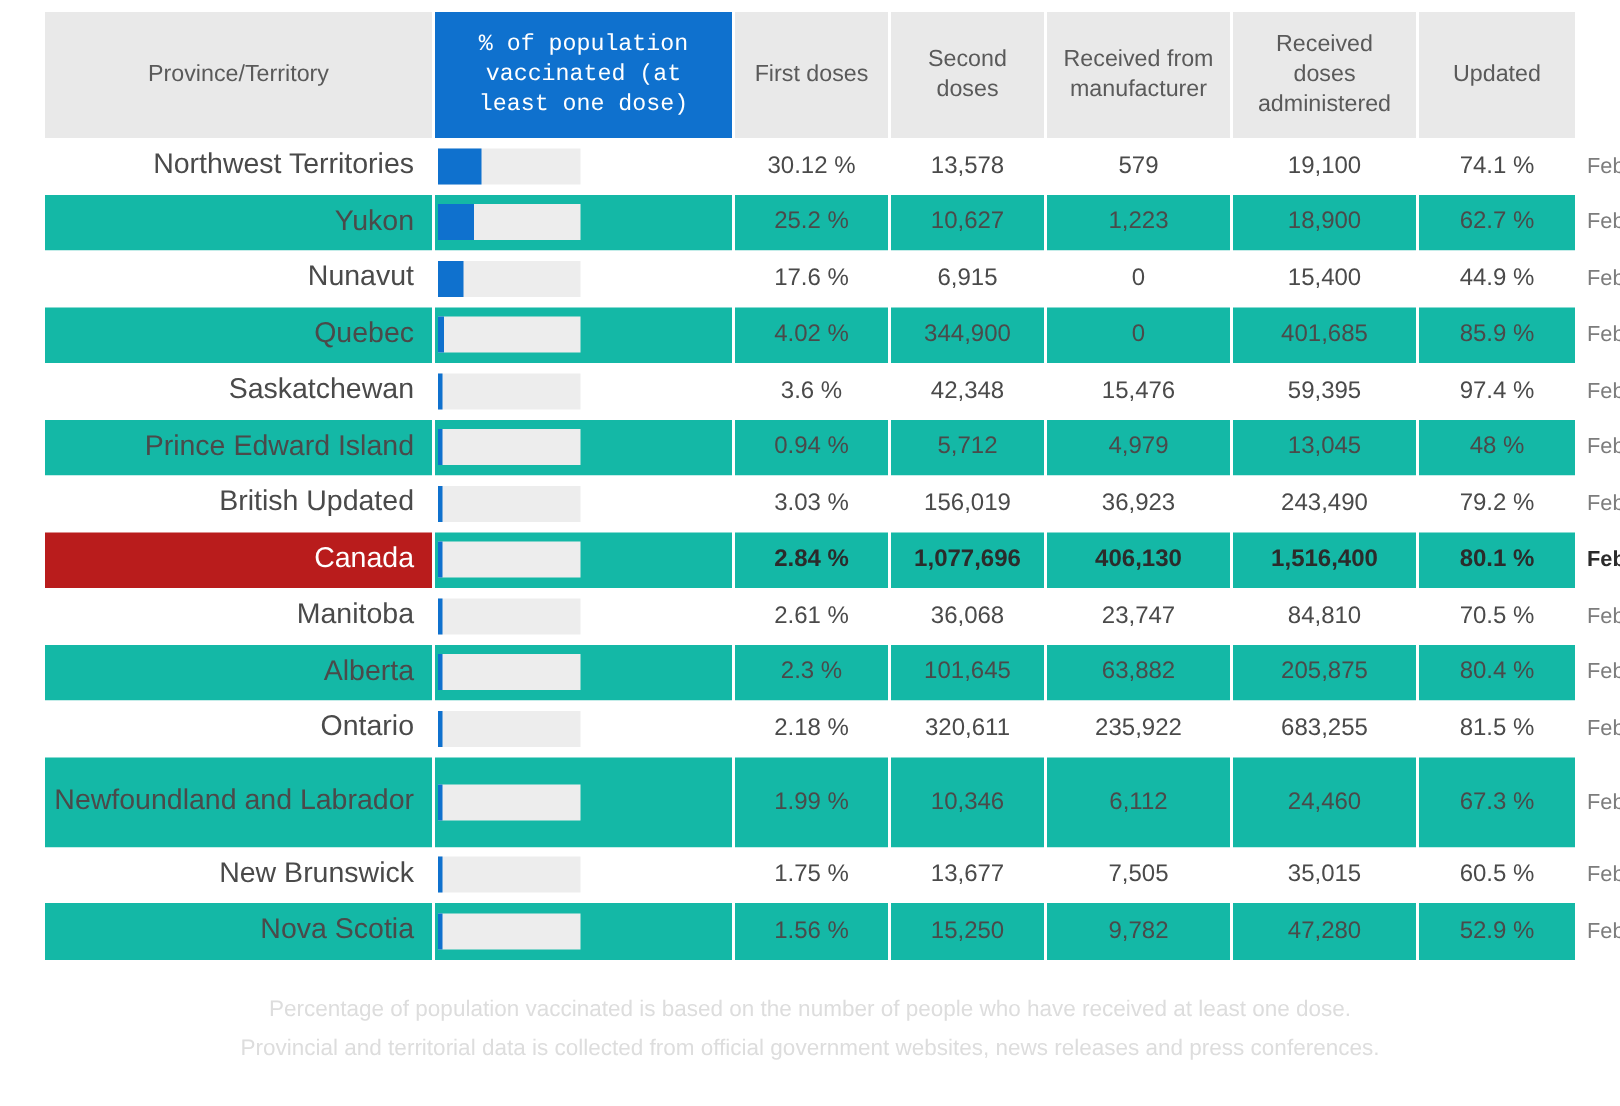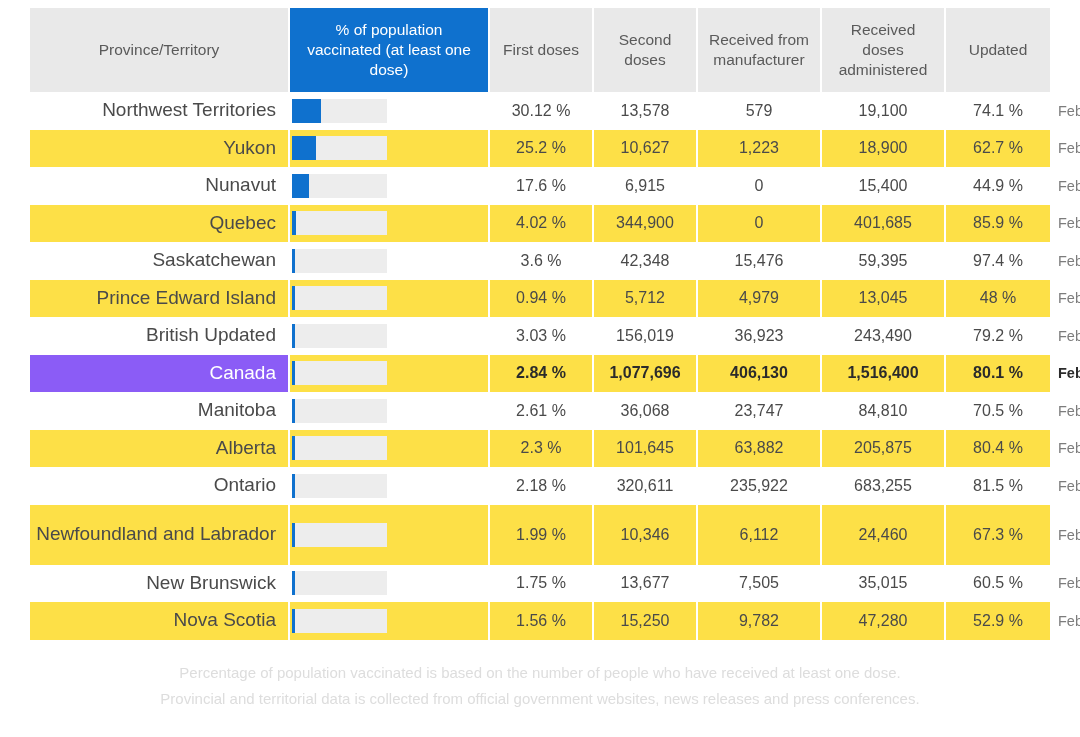--- a/index.html
+++ b/index.html
@@ -44,36 +44,37 @@
     text-align: center;
     vertical-align: middle;
     height: 84px;
     padding: 4px 6px;
     border: 0;
   }
   thead th.hl {
     background: #0f71ce;
     color: #ffffff;
     padding: 4px 10px;
+    font-family: Liberation Mono, monospace;
   }
   thead th.h-name { padding: 4px 12px; }
 
   tbody td {
     background: #ffffff;
     color: #4a4a4a;
     font-size: 16px;
     font-weight: 400;
     text-align: center;
     vertical-align: middle;
     height: 37.5px;
     padding: 2px 6px;
     border: 0;
     white-space: nowrap;
   }
-  tbody tr.alt td { background: #fde047; }
+  tbody tr.alt td { background: #14b8a6; }
 
   td.name-cell {
     text-align: right;
     padding-right: 12px;
     color: #4a4a4a;
     font-size: 19px;
     white-space: normal;
     line-height: 1.2;
   }
   td.bar-cell { padding: 0 4px 0 2px; }
@@ -91,21 +92,21 @@
     background: #0f71ce;
     min-width: 3px;
   }
 
   td.pct-cell { font-size: 16px; }
   td.upd-cell { color: #7c7c7c; font-size: 14.5px; }
 
   
   tr.highlight td { font-weight: 700; color: #2b2b2b; background: #ffffff; }
   tr.highlight td.name-cell {
-    background: #8b5cf6;
+    background: #b91c1c;
     color: #ffffff;
     font-weight: 400;
   }
   tr.highlight td.upd-cell { color: #2b2b2b; font-weight: 700; }
 
   tr.tall td { height: 60px; }
 
   .footnotes {
     position: absolute;
     left: 28px; top: 660px;

